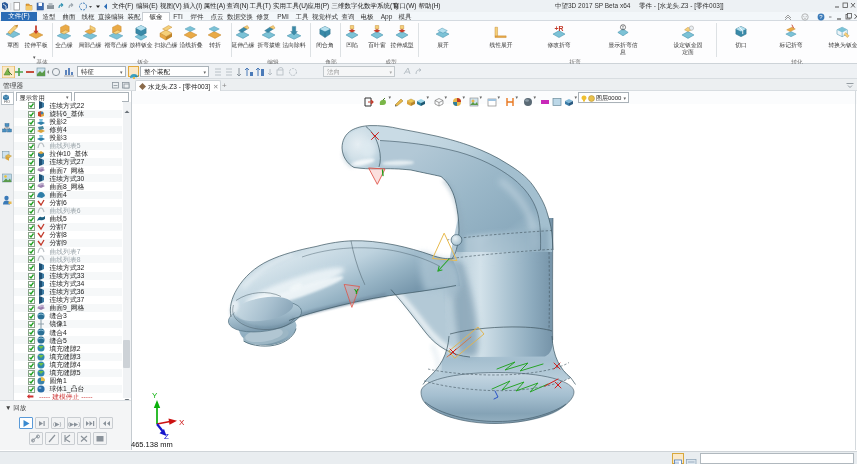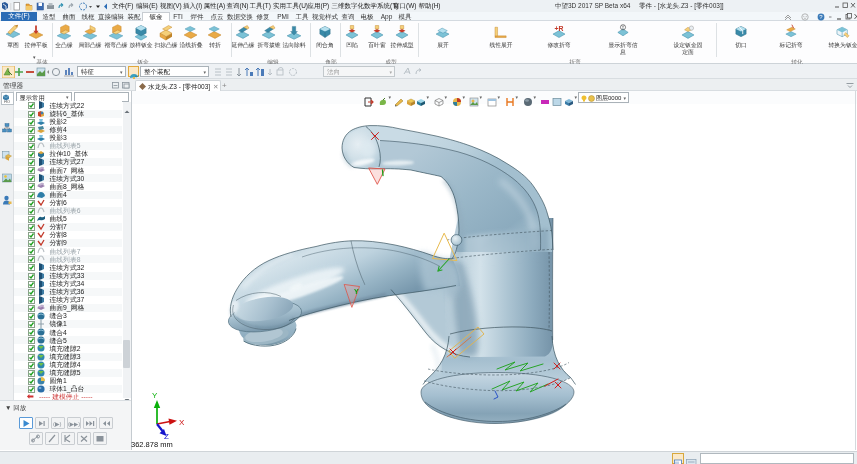--- a/index.html
+++ b/index.html
@@ -1092,21 +1092,21 @@
 <polygon points="157,400 153.8,408 160.2,408" fill="#0ab00a"></polygon>
 <text x="152" y="398" font-size="8" fill="#0ab00a">Y</text>
 <line x1="157" y1="424" x2="170" y2="421.5" stroke="#cc1111" stroke-width="1.7"></line>
 <polygon points="177,420.8 168.5,418.5 169.5,424.8" fill="#cc1111"></polygon>
 <text x="179" y="425" font-size="8" fill="#cc1111">X</text>
 <line x1="157" y1="424" x2="162.5" y2="431" stroke="#1515cc" stroke-width="2.2"></line>
 <polygon points="166.5,436 159.5,433.3 164,429" fill="#1515cc"></polygon>
 <text x="164" y="438.5" font-size="8" fill="#1515cc">Z</text>
 </g>
 </svg>
-<div class="abs" style="left:131px;top:440px;font-size:7.5px;color:#111">362.878 mm</div>
+<div class="abs" style="left:131px;top:440px;font-size:7.5px;color:#111">465.138 mm</div>
 
 <div class="abs" style="left:855px;top:91px;width:1px;height:359px;background:#d4d9dd"></div>
 
 <div class="abs" style="left:0;top:450.5px;width:857px;height:13.5px;background:#e9edf0;border-top:0.5px solid #cfd4d8">
  <div class="abs" style="left:672px;top:1.5px;width:12px;height:10.5px;background:#fbe9c8;border:0.6px solid #d8a83c"><svg width="10" height="9">
         <rect x="1.5" y="1" width="7" height="6.5" fill="#fff" stroke="#4a7ab8" stroke-width="0.8"></rect>
         <path d="M3,2.5 L3,6 M5,2.5 L5,6" stroke="#4a7ab8" stroke-width="0.7"></path>
       </svg></div>
  <div class="abs" style="left:686px;top:2px;width:11px;height:9.5px"><svg width="11" height="9">
         <rect x="0.5" y="0.5" width="9.5" height="8" fill="#dce6ee" stroke="#8aa0b4" stroke-width="0.7"></rect>

